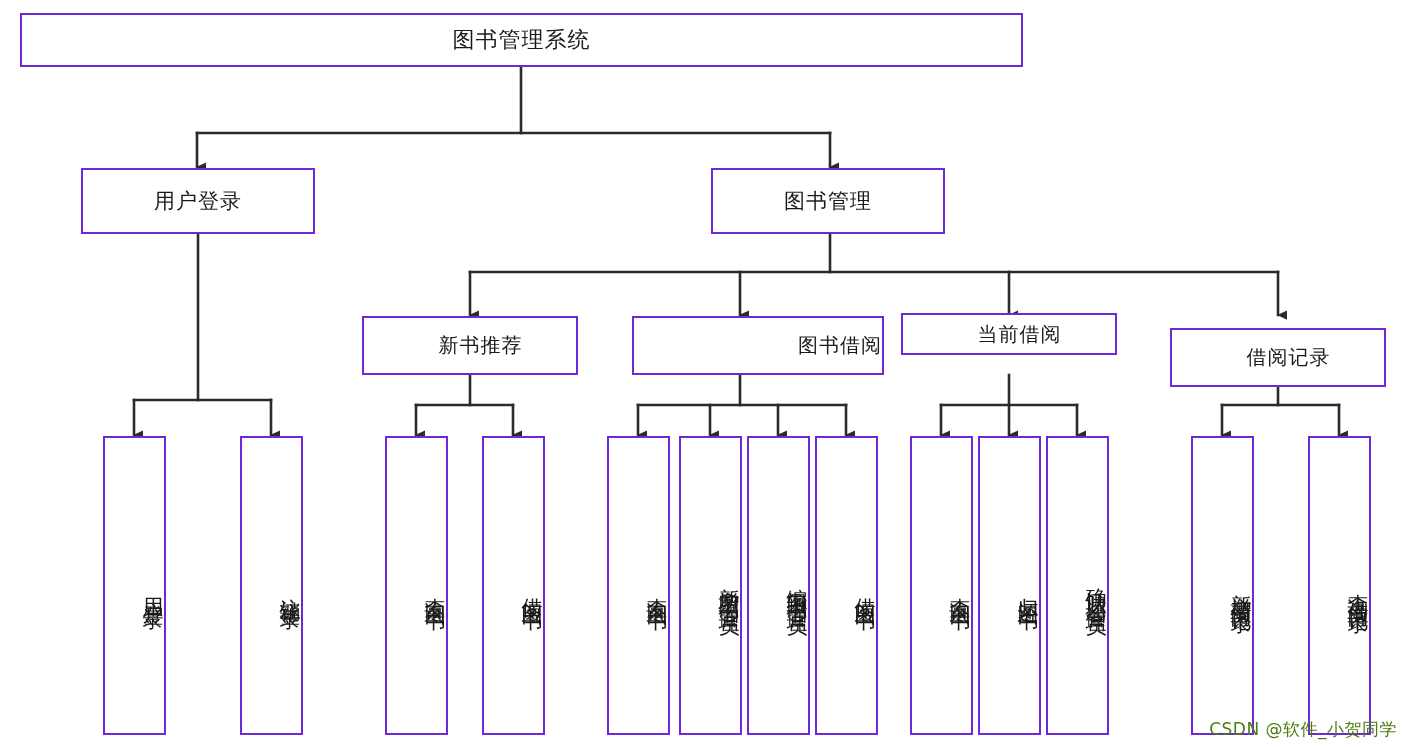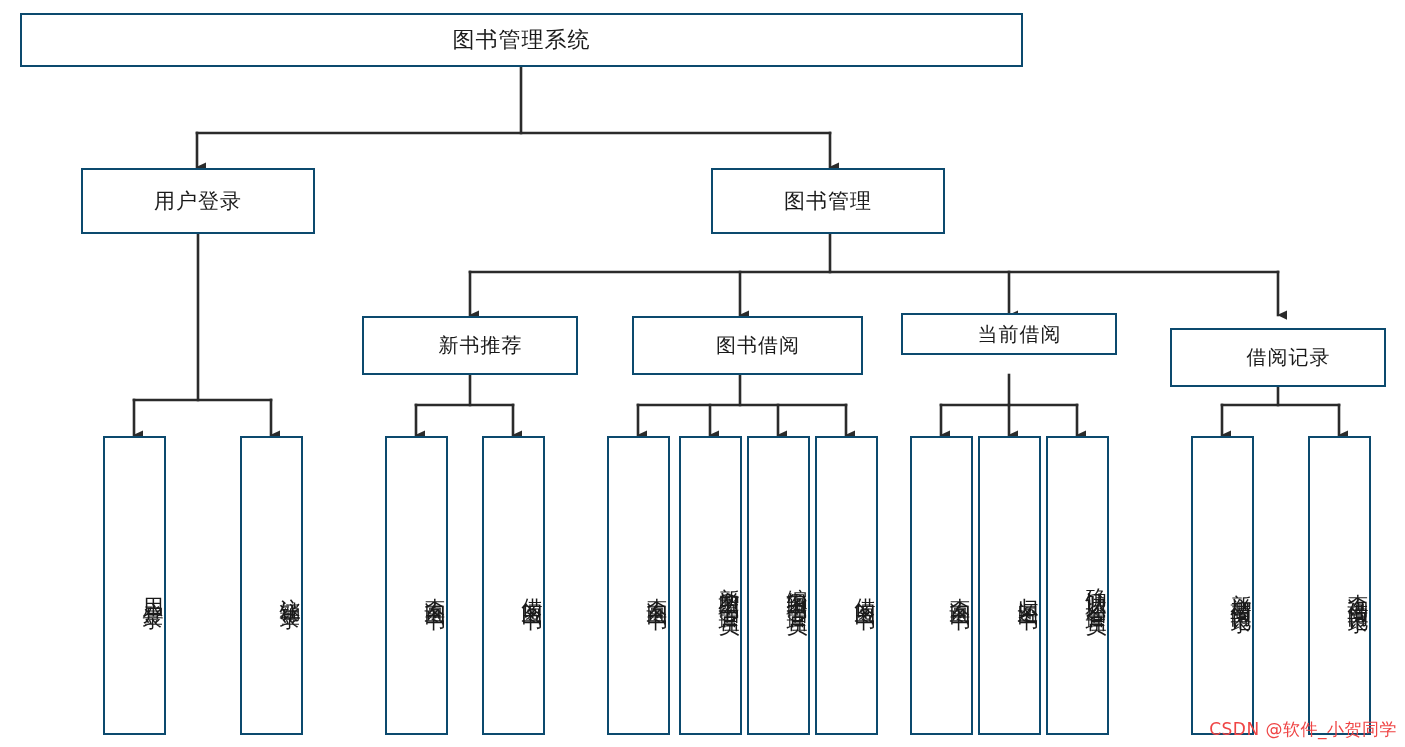--- a/index.html
+++ b/index.html
@@ -23,21 +23,21 @@
     left: 0;
     top: 0;
     width: 1405px;
     height: 747px;
     pointer-events: none;
   }
   .node {
     position: absolute;
     box-sizing: border-box;
     background: #ffffff;
-    border: 2px solid #0c4a6e;
+    border: 2px solid #6d28d9;
     display: flex;
     align-items: center;
     justify-content: center;
     text-align: center;
     color: #1a1a1a;
     z-index: 2;
   }
   .node-root {
     font-size: 22px;
     letter-spacing: 1px;
@@ -64,21 +64,21 @@
   .node-leaf .vtext {
     writing-mode: vertical-rl;
     text-orientation: upright;
     white-space: nowrap;
   }
   .watermark {
     position: absolute;
     right: 8px;
     bottom: 6px;
     font-size: 17px;
-    color: #ef4444;
+    color: #4d7c0f;
     z-index: 5;
     white-space: nowrap;
     letter-spacing: 0.5px;
   }
 </style>
 </head>
 <body>
 
 <div id="canvas">
 
@@ -144,21 +144,21 @@
   </div>
 
   <div class="node node-mid" style="left:711px; top:168px; width:234px; height:66px;">
     <span>图书管理</span>
   </div>
 
   <div class="node node-sub" style="left:362px; top:316px; width:216px; height:59px;">
     <span>新书推荐</span>
   </div>
 
-  <div class="node node-sub" style="left:632px; top:316px; width:231px; height:59px;">
+  <div class="node node-sub" style="left:632px; top:316px; width:252px; height:59px;justify-content:flex-end;">
     <span>图书借阅</span>
   </div>
 
   <div class="node node-sub" style="left:901px; top:313px; width:216px; height:42px;">
     <span>当前借阅</span>
   </div>
 
   <div class="node node-sub" style="left:1170px; top:316px; width:216px; height:59px;margin-top:12px;">
     <span>借阅记录</span>
   </div>

